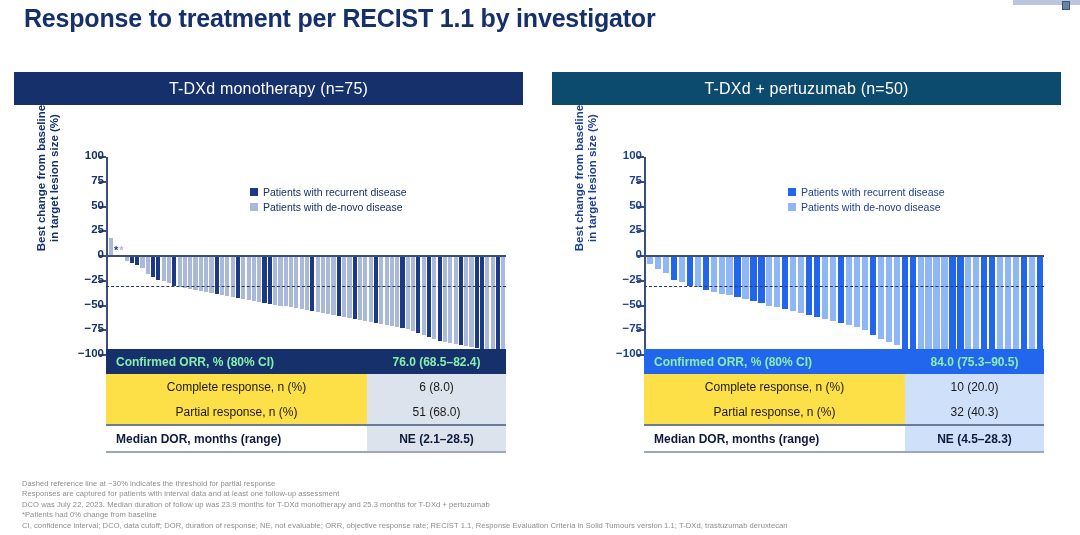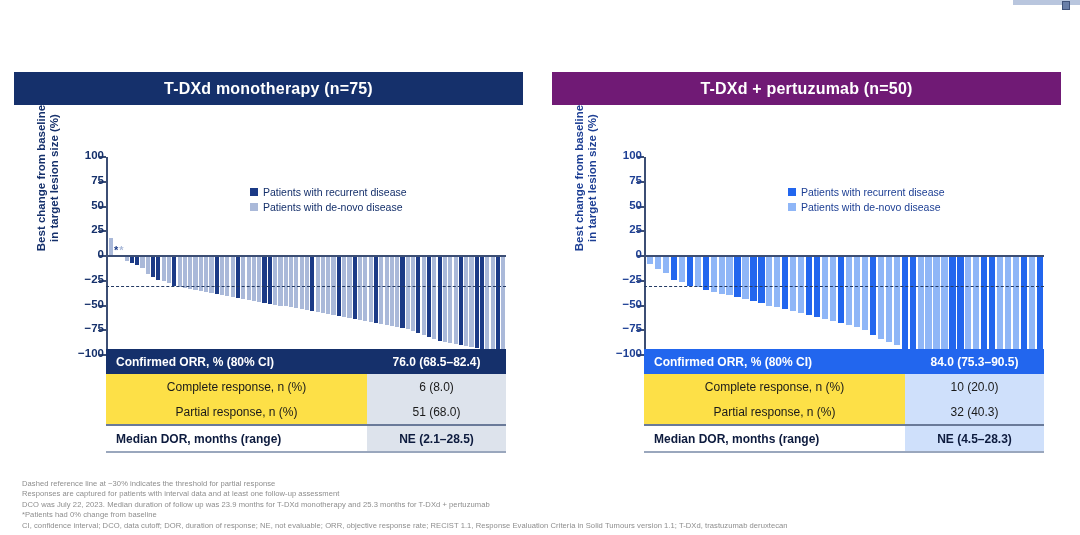--- a/index.html
+++ b/index.html
@@ -59,25 +59,25 @@
   }
   .panel-left  { left: 14px; }
   .panel-right { left: 552px; }
 
   .panel-header {
     height: 33px;
     line-height: 33px;
     text-align: center;
     color: #ffffff;
     font-size: 16px;
-    font-weight: bold;
+    font-weight: normal;
     letter-spacing: 0.2px;
   }
   .panel-left  .panel-header { background: #15306b; }
-  .panel-right .panel-header { background: #701a75; }
+  .panel-right .panel-header { background: #0c4a6e; }
 
   
   .chart-area {
     position: relative;
     height: 230px;
   }
   .y-axis-title {
     position: absolute;
     left: -56px;
     top: 60px;
@@ -184,21 +184,21 @@
   }
   .res-table td {
     padding: 3px 6px;
     height: 19px;
     vertical-align: middle;
   }
   .res-table .lbl { width: 245px; }
   .res-table .val { text-align: center; }
 
   .row-head td {
-    color: #ffffff;
+    color: #86efac;
     font-weight: bold;
   }
   .panel-left  .row-head td { background: #15306b; }
   .panel-right .row-head td { background: #2266ee; }
   .row-head .lbl { padding-left: 10px; }
 
   .row-sub td { color: #1a1a1a; background: #fde047; }
   .row-sub .lbl { text-align: center; }
   .panel-left  .row-sub .val { background: #dde3ec; }
   .panel-right .row-sub .val { background: #cfe0fb; }
@@ -227,20 +227,21 @@
   .footnotes div { white-space: nowrap; }
 </style>
 </head>
 <body>
 
 <div class="slide">
 
   <div class="top-artifact"></div>
   <div class="top-artifact-marker"></div>
 
+  <div class="page-title">Response to treatment per RECIST 1.1 by investigator</div>
 
   <div class="panel panel-left">
     <div class="panel-header">T-DXd monotherapy (n=75)</div>
     <div class="chart-area">
       <div class="y-axis-title">
         <span>Best change from baseline</span><br>
         <span>in target lesion size (%)</span>
       </div>
       <div class="legend">
         <div class="legend-row">

